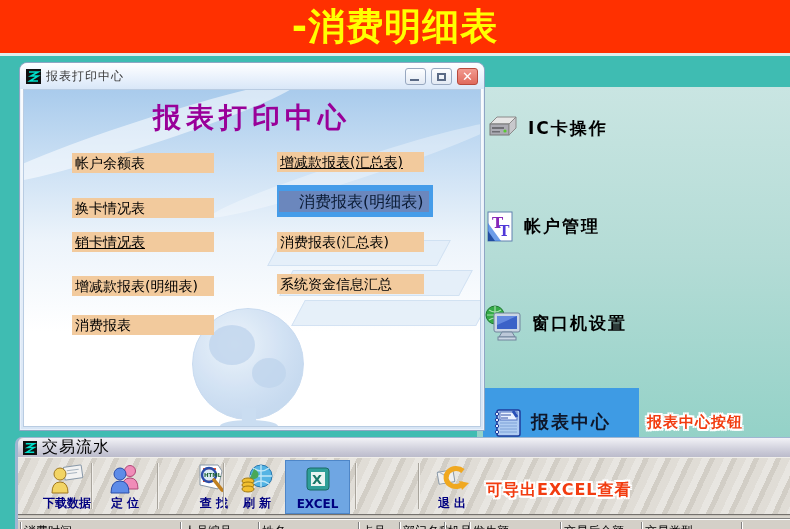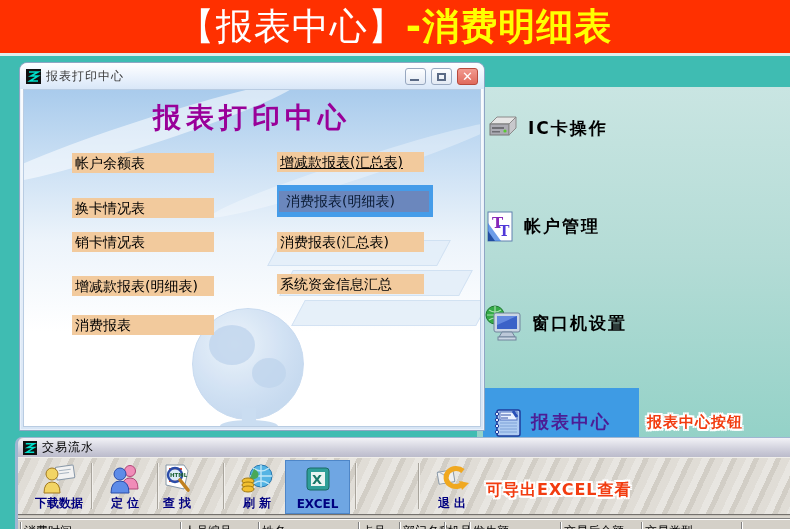--- a/index.html
+++ b/index.html
@@ -29,21 +29,21 @@
   .side-item { position:absolute; display:flex; align-items:center; gap:10px; cursor:pointer; }
   .side-item .lbl { font-size:17px; font-weight:700; color:#000; letter-spacing:2px; }
   .side-item svg { display:block; }
 
   .report-center-box {
     position:absolute; left:6px; top:301px; width:156px; height:68px;
     background:#3E9BE4;
     display:flex; align-items:center; justify-content:flex-start;
     padding-left:8px; gap:6px; cursor:pointer;
   }
-  .report-center-box .lbl { font-size:18px; font-weight:700; color:#4c1d95; letter-spacing:2px; }
+  .report-center-box .lbl { font-size:18px; font-weight:700; color:#0f172a; letter-spacing:2px; }
 
   .sticker {
     position:absolute; left:170px; top:326px;
     font-size:15px; font-weight:700; color:#F23C10; letter-spacing:1px;
     text-shadow:
       -2px -2px 0 #fff, 2px -2px 0 #fff, -2px 2px 0 #fff, 2px 2px 0 #fff,
       0 -2px 0 #fff, 0 2px 0 #fff, -2px 0 0 #fff, 2px 0 0 #fff;
     white-space:nowrap;
   }
 
@@ -98,37 +98,37 @@
     font-size:14px; color:#000; line-height:20px; padding-left:3px;
     letter-spacing:0; cursor:pointer; white-space:nowrap;
   }
   .rpt-btn.col2 { width:147px; }
   .rpt-btn-selected-outer {
     position:absolute; left:253px; top:95px; width:156px; height:32px;
     background:#459CE9; cursor:pointer;
   }
   .rpt-btn-selected-inner {
     position:absolute; left:2px; top:6px; right:4px; bottom:5px;
-    background:#6B87BD; font-size:14px; color:#0A1A33; line-height:21px; padding-left:7px;
+    background:#6B87BD; font-size:16px; color:#0A1A33; line-height:21px; padding-left:20px;
     white-space:nowrap;
   }
 
   
   .bottom-window {
     position:absolute; left:15px; top:437px; width:775px; height:92px;
     border-left:3px solid #9FB6D2; border-top:1px solid #9FB6D2;
     border-radius:7px 0 0 0; background:#D9D5CD;
   }
   .bw-titlebar {
     position:absolute; left:0; top:0; right:0; height:19px;
     border-radius:6px 0 0 0;
     background:linear-gradient(180deg,#F2F2F7,#CFCFDB 60%,#BBBBCB);
     display:flex; align-items:center; gap:5px; padding:0 5px;
   }
-  .bw-title { font-size:12px; color:#000; letter-spacing:1px; }
+  .bw-title { font-size:16px; color:#000; letter-spacing:1px; }
   .bw-toolbar {
     position:absolute; left:0; right:0; top:19px; height:59px;
     background:
       repeating-linear-gradient(115deg, rgba(255,255,255,.4) 0 7px, rgba(196,192,184,.35) 7px 12px, rgba(255,255,255,.18) 12px 20px),
       #D9D5CD;
     border-top:1px solid #F0EEE9; border-bottom:2px groove #C8C4BC;
   }
   .tb-btn {
     position:absolute; top:2px; height:54px; width:62px;
     display:flex; flex-direction:column; align-items:center; justify-content:space-between;
@@ -151,21 +151,20 @@
   }
   .col-sep { position:absolute; top:3px; width:1px; height:17px; background:#808080; box-shadow:1px 0 0 #fff; }
   .col-lbl { position:absolute; top:4px; font-size:12px; color:#000; white-space:nowrap; }
 
   svg { display:block; }
 </style>
 </head>
 <body>
 
 <div class="banner">
-  <span class="t1">【报表中心】</span>
   <span class="t2">-消费明细表</span>
 </div>
 
 <div class="side-panel">
 
   <div class="side-item" style="left:9px; top:28px;">
     <span>
       <svg width="32" height="26" viewBox="0 0 32 26">
         <polygon points="4,9 11,2 30,2 23,9" fill="#E6E6E6" stroke="#8A8A8A"></polygon>
         <rect x="4" y="9" width="19" height="11" fill="#ABABB3" stroke="#777"></rect>
@@ -256,21 +255,21 @@
     <div class="globe-wm"></div>
     <div class="globe-land" style="left:185px; top:235px; width:46px; height:40px;"></div>
     <div class="globe-land" style="left:228px; top:268px; width:34px; height:30px;"></div>
     <div class="globe-stem"></div>
     <div class="globe-foot"></div>
 
     <div class="mw-heading">报表打印中心</div>
 
     <div class="rpt-btn" style="left:48px; top:108px;">换卡情况表</div>
     <div class="rpt-btn" style="left:48px; top:63px;">帐户余额表</div>
-    <div class="rpt-btn" style="left:48px; top:142px;">销卡情况表</div>
+    <div class="rpt-btn" style="left:48px; top:142px;text-decoration:underline;">销卡情况表</div>
     <div class="rpt-btn" style="left:48px; top:186px;">增减款报表(明细表)</div>
     <div class="rpt-btn" style="left:48px; top:225px;">消费报表</div>
 
     <div class="rpt-btn col2" style="left:253px; top:62px;text-decoration:underline;">增减款报表(汇总表)</div>
     <div class="rpt-btn-selected-outer">
       <div class="rpt-btn-selected-inner">消费报表(明细表)</div>
     </div>
     <div class="rpt-btn col2" style="left:253px; top:142px;">消费报表(汇总表)</div>
     <div class="rpt-btn col2" style="left:253px; top:184px;">系统资金信息汇总</div>
   </div>
@@ -281,21 +280,21 @@
     <span>
       <svg width="14" height="14" viewBox="0 0 15 15">
         <rect width="15" height="15" fill="#101010"></rect>
         <path d="M3 3 H12 L5 7 H12 L4 12 H12" stroke="#00E0CC" fill="none" stroke-width="1.6"></path>
       </svg>
     </span>
     <span class="bw-title">交易流水</span>
   </div>
 
   <div class="bw-toolbar">
-    <div class="tb-btn" style="left:10px;">
+    <div class="tb-btn" style="left:18px;">
       <span>
         <svg width="34" height="32" viewBox="0 0 34 32">
           <rect x="14" y="3" width="18" height="13" rx="1" fill="#F2F2F2" stroke="#8898A8" transform="rotate(-8 23 9)"></rect>
           <path d="M17 7 H29 M17 10 H27" stroke="#A8B4C0" transform="rotate(-8 23 9)"></path>
           <circle cx="10" cy="11" r="6" fill="#F2D464" stroke="#A07820"></circle>
           <path d="M2 30 Q2 19 10 19 Q18 19 18 30 Z" fill="#F2D464" stroke="#A07820"></path>
         </svg>
       </span>
       <span class="lbl">下载数据</span>
     </div>
@@ -307,21 +306,21 @@
           <circle cx="22" cy="8" r="5.5" fill="#F08CB8" stroke="#B04878"></circle>
           <path d="M14 26 Q14 15 22 15 Q30 15 30 26 Z" fill="#F08CB8" stroke="#B04878"></path>
           <circle cx="12" cy="11" r="6" fill="#5E8CE8" stroke="#2A4CA8"></circle>
           <path d="M3 30 Q3 18 12 18 Q21 18 21 30 Z" fill="#5E8CE8" stroke="#2A4CA8"></path>
         </svg>
       </span>
       <span class="lbl">定 位</span>
     </div>
     <div class="tb-sep" style="left:139px;"></div>
 
-    <div class="tb-btn" style="left:128px;">
+    <div class="tb-btn" style="left:148px;align-items:flex-end;">
       <span>
         <svg width="34" height="32" viewBox="0 0 34 32">
           <polygon points="6,2 24,2 28,8 24,26 6,22" fill="#FFFFFF" stroke="#8898A8"></polygon>
           <path d="M9 6 H22 M9 18 H22" stroke="#E05030" stroke-width="2"></path>
           <circle cx="15" cy="12" r="7" fill="#CFE2F4" fill-opacity="0.7" stroke="#2A4CA8" stroke-width="2.4"></circle>
           <text x="10" y="14" font-size="5.5" font-weight="bold" fill="#1A6030">HTML</text>
           <path d="M20 17 L28 27" stroke="#C08020" stroke-width="3.6" stroke-linecap="round"></path>
         </svg>
       </span>
       <span class="lbl">查 找</span>

